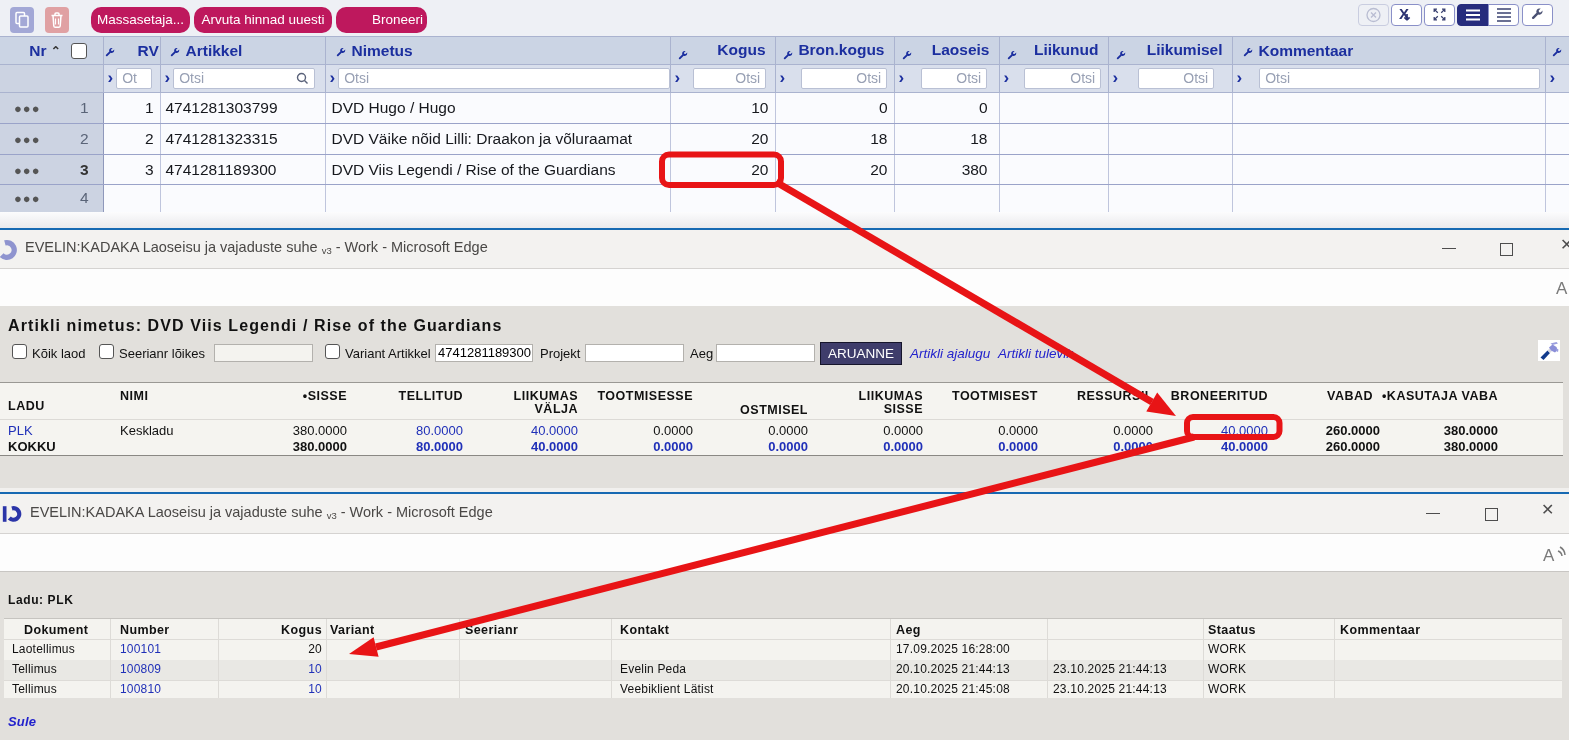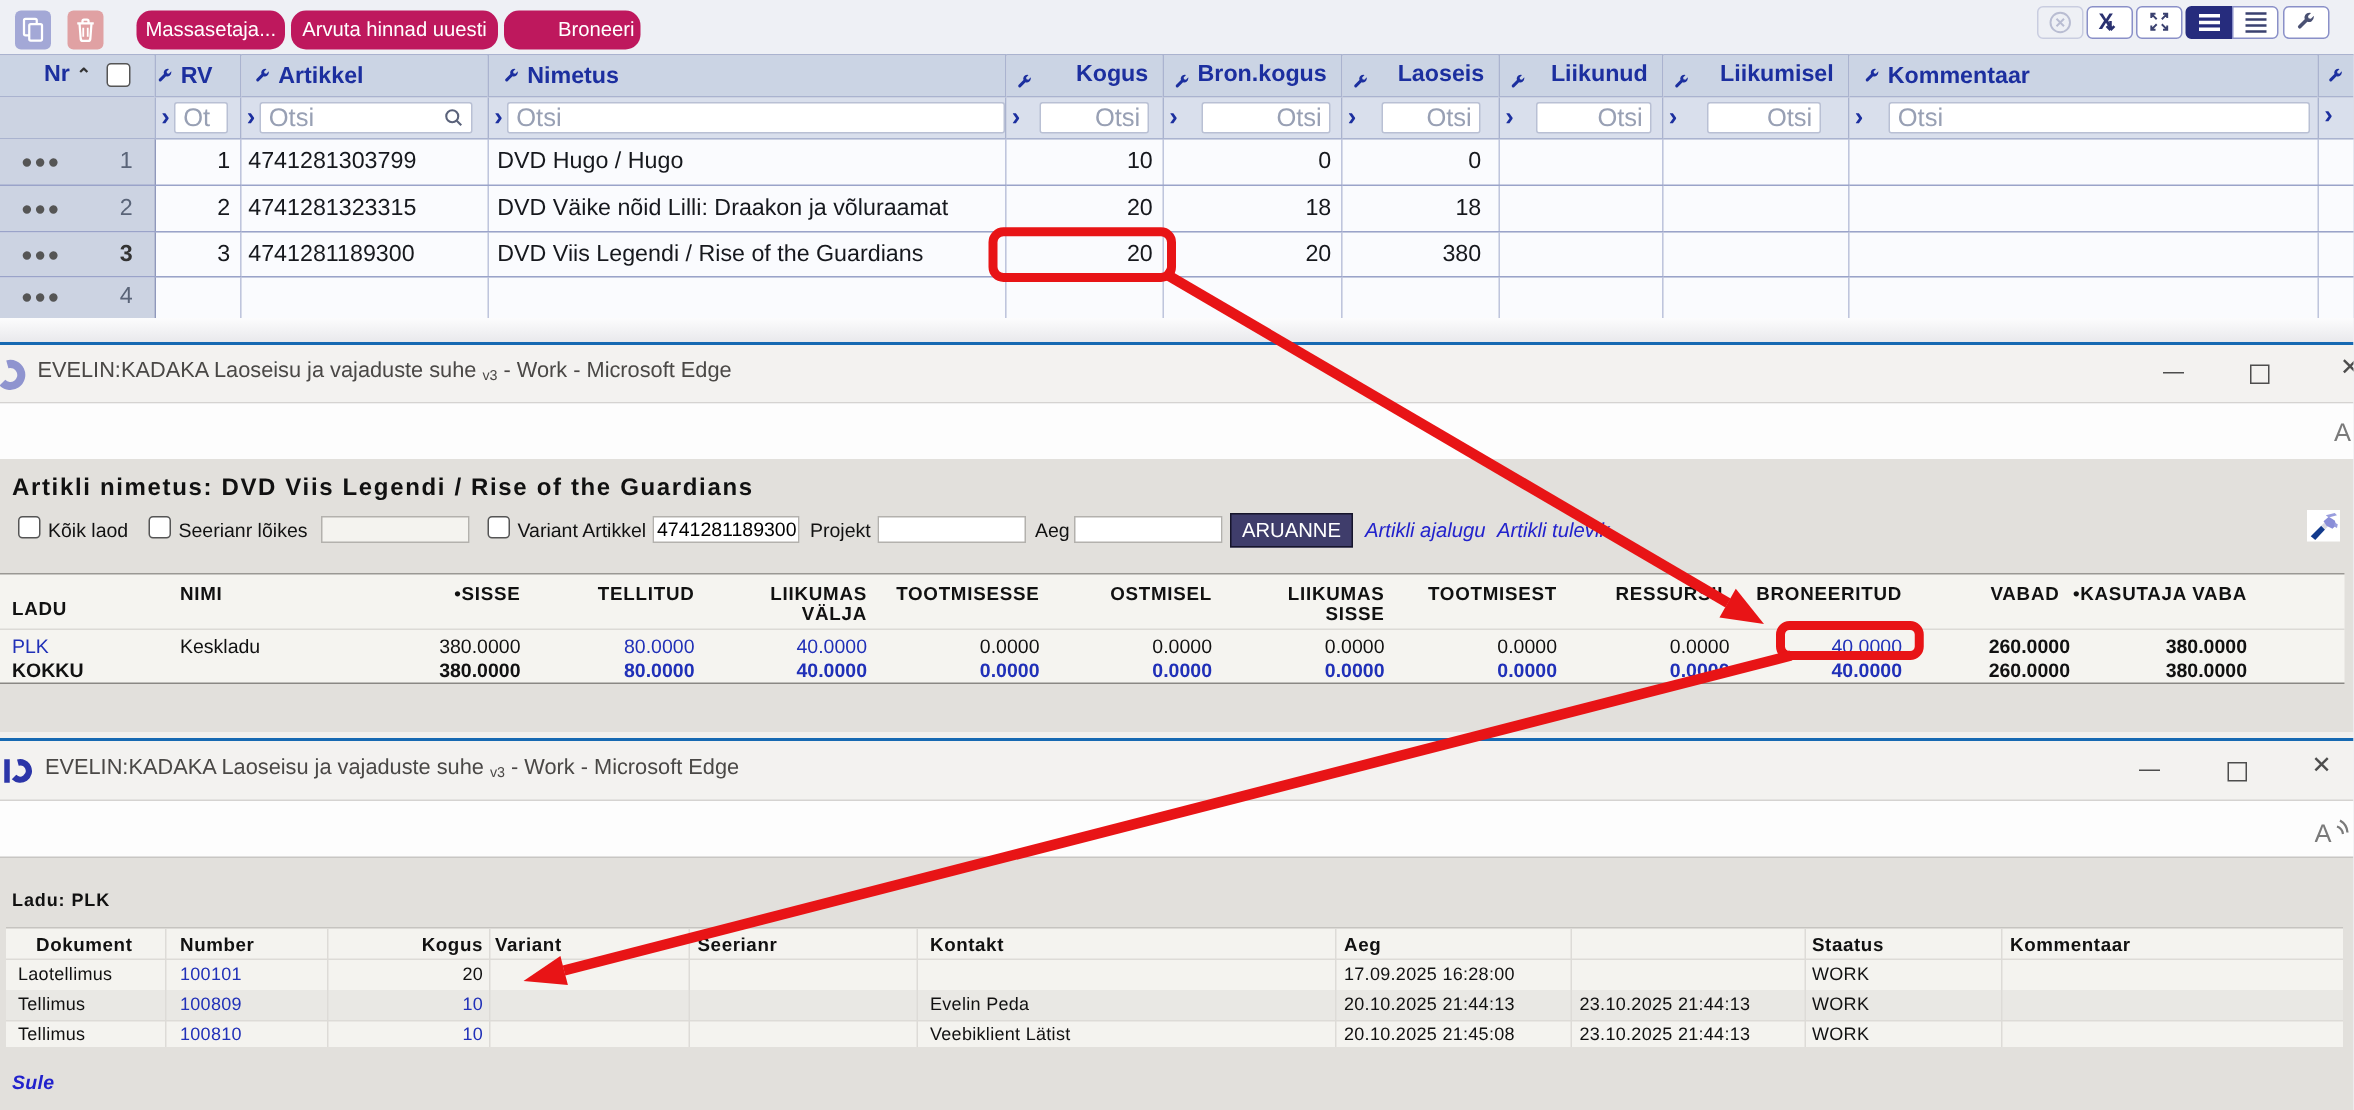--- a/index.html
+++ b/index.html
@@ -12,21 +12,21 @@
 #grid{position:absolute;left:0;top:36px;width:1569px;}
 #grid table{border-collapse:collapse;table-layout:fixed;width:1569px;}
 #grid td,#grid th{padding:0;overflow:hidden;white-space:nowrap;}
 .ghead th{background:#cbd4e4;color:#1c2f9f;font-size:15.5px;font-weight:bold;height:27px;border-right:1px solid #aab3cf;border-top:1px solid #aab3cf;}
 .gfilter td{background:#d9dfec;height:27px;border-right:1px solid #aab3cf;border-top:1px solid #aab3cf;border-bottom:1px solid #aab3cf;}
 .grow td{background:#fafbfe;font-size:15.5px;color:#16181d;border-right:1px solid #bfc5dd;border-bottom:1px solid #9aa3c9;}
 .grow td.c1{background:#ccd3e2;color:#5a6478;border-right:1px solid #8f98bb;}
 .num{text-align:right;padding-right:9px;}
 #grid td.num{padding-right:6px;}
 #grid td.num.lz{padding-right:11px;}
-.otsi{display:inline-block;vertical-align:middle;border:1px solid #b9c0d4;border-radius:2px;background:#fff;height:19px;line-height:19px;color:#98a0b4;font-size:17px;padding:0 5px;}
+.otsi{display:inline-block;vertical-align:middle;border:1px solid #b9c0d4;border-radius:2px;background:#fff;height:19px;line-height:19px;color:#98a0b4;font-size:14px;padding:0 5px;}
 .chev{color:#1c2f9f;font-weight:bold;font-size:17px;display:inline-block;vertical-align:middle;margin:-2px 3px 0 4px;}
 .wr{display:inline-block;vertical-align:middle;width:12px;height:12px;}
 
 .win-blue{position:absolute;left:0;width:1569px;height:2px;background:#1669b2;}
 .titlebar{position:absolute;left:0;width:1569px;height:38px;background:#f3f2f0;border-bottom:1px solid #d5d3d1;font-size:14.5px;color:#4a4846;}
 .whitestrip{position:absolute;left:0;width:1569px;background:#fdfdfd;}
 .graycontent{position:absolute;left:0;width:1569px;background:#e2e0dc;}
 
 .rpt{position:absolute;background:#f5f4f0;}
 .rh{position:absolute;font-weight:bold;font-size:12.5px;letter-spacing:0.5px;color:#111;white-space:nowrap;line-height:13px;}
@@ -119,21 +119,21 @@
           <col style="width:109px">
           <col style="width:124px">
           <col style="width:313px">
           <col style="width:24px">
         </colgroup>
 <tbody>
           <tr class="ghead" style="height:27px;">
  <th style="padding-left:14px;"><span style="vertical-align:middle;">Nr</span> <span style="color:#333;font-size:12px;vertical-align:middle;">⌃</span> <span style="display:inline-block;width:14px;height:14px;border:1.8px solid #555;border-radius:3px;background:#fff;vertical-align:middle;margin-left:6px;"></span></th>
  <th style="text-align:left;"><span class="wr"><svg width="12" height="12" viewBox="0 0 12 12">
                   <path d="M10.2 3.4a2.6 2.6 0 0 1-3.5 2.4L3.4 9.1a1 1 0 0 1-1.4-1.4l3.3-3.3a2.6 2.6 0 0 1 2.4-3.5l1 .1-1.6 1.6.2 1.3 1.3.2 1.6-1.6z" fill="#1c2f9f"></path>
-                </svg></span><span style="margin-left:5px;">RV</span></th>
+                </svg></span><span style="margin-left:22px;">RV</span></th>
  <th style="text-align:left;"><span class="wr" style="margin-left:8px;"><svg width="12" height="12" viewBox="0 0 12 12">
                   <path d="M10.2 3.4a2.6 2.6 0 0 1-3.5 2.4L3.4 9.1a1 1 0 0 1-1.4-1.4l3.3-3.3a2.6 2.6 0 0 1 2.4-3.5l1 .1-1.6 1.6.2 1.3 1.3.2 1.6-1.6z" fill="#1c2f9f"></path>
                 </svg></span><span style="margin-left:5px;">Artikkel</span></th>
  <th style="text-align:left;"><span class="wr" style="margin-left:9px;"><svg width="12" height="12" viewBox="0 0 12 12">
                   <path d="M10.2 3.4a2.6 2.6 0 0 1-3.5 2.4L3.4 9.1a1 1 0 0 1-1.4-1.4l3.3-3.3a2.6 2.6 0 0 1 2.4-3.5l1 .1-1.6 1.6.2 1.3 1.3.2 1.6-1.6z" fill="#1c2f9f"></path>
                 </svg></span><span style="margin-left:5px;">Nimetus</span></th>
  <th>
               <span class="wr" style="float:left;margin-left:6px;margin-top:7px;"><svg width="12" height="12" viewBox="0 0 12 12">
                   <path d="M10.2 3.4a2.6 2.6 0 0 1-3.5 2.4L3.4 9.1a1 1 0 0 1-1.4-1.4l3.3-3.3a2.6 2.6 0 0 1 2.4-3.5l1 .1-1.6 1.6.2 1.3 1.3.2 1.6-1.6z" fill="#1c2f9f"></path>
                 </svg></span>
@@ -289,21 +289,21 @@
 </div>
 
   <div class="rpt" style="left:0;top:76px;width:1563px;height:72px;border-top:1px solid #9a9894;border-bottom:1px solid #8a8884;">
     <div class="abs" style="left:0;top:36px;width:1563px;height:1px;background:#dcdad6;"></div>
     <div class="rh" style="left:8px;top:17px;text-align:center;">LADU</div>
     <div class="rh" style="left:120px;top:7px;">NIMI</div>
     <div class="rh" style="right:1216px;top:7px;">•SISSE</div>
     <div class="rh" style="right:1100px;top:7px;">TELLITUD</div>
     <div class="rh" style="right:985px;top:7px;text-align:right;">LIIKUMAS<br>VÄLJA</div>
     <div class="rh" style="right:870px;top:7px;">TOOTMISESSE</div>
-    <div class="rh" style="right:755px;top:7px;">OSTMISEL</div>
+    <div class="rh" style="right:755px;top:21px;">OSTMISEL</div>
     <div class="rh" style="right:640px;top:7px;text-align:right;">LIIKUMAS<br>SISSE</div>
     <div class="rh" style="right:525px;top:7px;">TOOTMISEST</div>
     <div class="rh" style="right:410px;top:7px;">RESSURSIL</div>
     <div class="rh" style="right:295px;top:7px;">BRONEERITUD</div>
     <div class="rh" style="right:190px;top:7px;">VABAD</div>
     <div class="rh" style="right:65px;top:7px;">•KASUTAJA VABA</div>
 
     <div class="rv bluev" style="left:8px;top:40px;">PLK</div>
     <div class="rv" style="left:120px;top:40px;">Keskladu</div>
     <div class="rv" style="right:1216px;top:40px;">380.0000</div>

